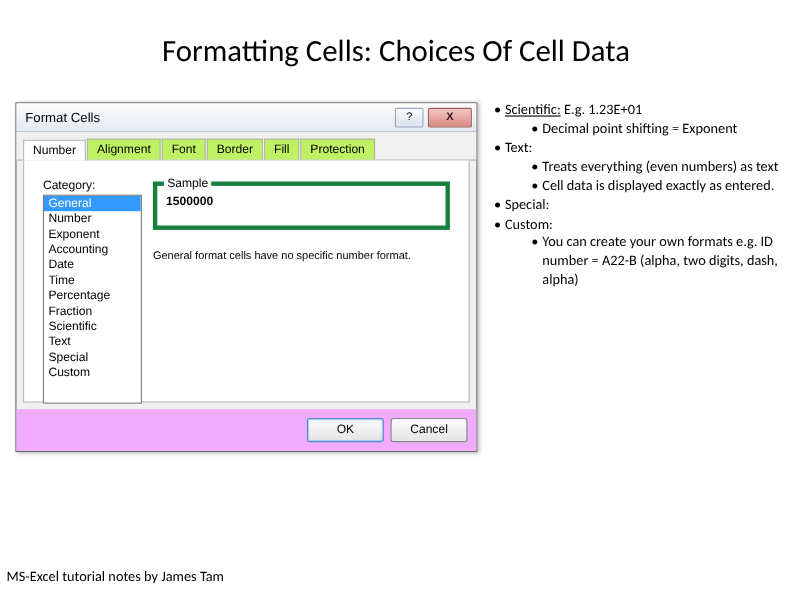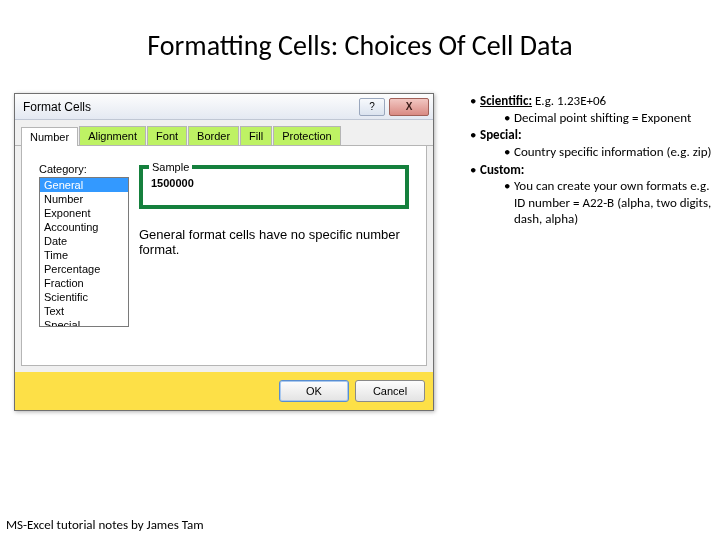--- a/index.html
+++ b/index.html
@@ -1,49 +1,49 @@
 <!DOCTYPE html>
 <html><head>
 <meta charset="utf-8">
 <style>
   * { box-sizing: border-box; margin: 0; padding: 0; }
   body { width: 720px; height: 540px; background: #fff; font-family: Calibri, Arial, sans-serif; position: relative; }
   .slide-title { font-size: 28px; font-weight: 400; text-align: center; padding-top: 28px; color: #000; }
-  .content-row { display: flex; margin-top: 30px; padding: 0 8px 0 14px; gap: 26px; }
+  .content-row { display: flex; margin-top: 30px; padding: 0 8px 0 14px; gap: 5px; }
   .dialog-col { flex: 0 0 430px; }
   .notes-col { flex: 1; font-size: 13px; line-height: 1.28; }
   .notes-col ul { list-style: none; }
   .notes-col li { position: relative; padding-left: 10px; margin-bottom: 1px; }
   .notes-col li::before { content: "•"; position: absolute; left: 0; }
   .notes-col .sub { padding-left: 24px; }
   .notes-col .sub li { padding-left: 10px; }
-  .b { font-weight: 700; text-align: right; }
+  .b { font-weight: 400; text-align: right; }
   .u { text-decoration: underline; }
 
   
   .dlg { width: 420px; border: 1px solid #707070; background: #f0f0f0; font-family: "Segoe UI", Tahoma, sans-serif; font-size: 11px; box-shadow: 1px 1px 4px rgba(0,0,0,0.3); }
   .titlebar { height: 26px; background: linear-gradient(#fdfdfd,#e4e9f2); display: flex; align-items: center; padding: 0 4px 0 8px; border-bottom: 1px solid #c0c7d4; }
   .titlebar .t { flex: 1; font-size: 12px; }
   .tbtn { width: 26px; height: 18px; border: 1px solid #9aa7bd; border-radius: 2px; margin-left: 4px; background: linear-gradient(#f7f9fc,#dbe3ef); display: flex; align-items: center; justify-content: center; font-size: 10px; }
   .tbtn.close { width: 40px; background: linear-gradient(#f2c7c2,#d98a83); border-color: #a06058; color:#3a1c18; font-weight:700; }
   .tabs { display: flex; padding: 6px 6px 0 6px; gap: 0; border-bottom: 1px solid #b5b5b5; background: #f0f0f0; }
   .tab { padding: 3px 8px; border: 1px solid #b5b5b5; border-bottom: none; background: #bef264; margin-right: 1px; font-size: 11px; position: relative; }
   .tab.active { background: #fff; top: 1px; }
   .dlg-body { background: #fff; margin: 0 6px 6px 6px; border: 1px solid #b5b5b5; border-top: none; padding: 17px; display: flex; gap: 10px; height: 220px; }
   .cat-col { flex: 0 0 90px; }
   .lbl { font-size: 11px; margin-bottom: 2px; display: block; }
-  .listbox { border: 1px solid #7a7a7a; height: 150px; overflow: hidden; font-size: 11px; background:#fff; }
+  .listbox { border: 1px solid #7a7a7a; height: 190px; overflow: hidden; font-size: 11px; background:#fff; }
   .listbox .item { padding: 1px 4px; }
   .listbox .item.sel { background: #3399ff; color: #fff; }
   .sample-col { flex: 1; }
   .sample-box { border: 4px solid #15803d; padding: 6px 8px 16px 8px; margin-top: 2px; position: relative; }
   .sample-legend { position: absolute; top: -8px; left: 6px; background:#fff; padding: 0 3px; font-size:11px; }
   .sample-val { font-size: 11px; padding-top: 2px; font-weight: bold; }
-  .desc { margin-top: 18px; font-size: 13px; }
-  .dlg-footer { display: flex; justify-content: flex-end; gap: 6px; padding: 8px; background: #fde047; }
+  .desc { margin-top: 18px; font-size: 10px; }
+  .dlg-footer { display: flex; justify-content: flex-end; gap: 6px; padding: 8px; background: #f0abfc; }
   .btn { width: 70px; height: 22px; border: 1px solid #8a8a8a; border-radius: 3px; background: linear-gradient(#fdfdfd,#e3e3e3); font-size: 11px; }
   .btn.primary { border-color: #5a8ed0; box-shadow: 0 0 0 1px #a8c8ef inset; }
   .footnote { position: absolute; left: 6px; bottom: 8px; font-size: 13px; }
 </style>
 </head>
 <body>
 
 <h1 class="slide-title">Formatting Cells: Choices Of Cell Data</h1>
 
 <div class="content-row">
@@ -91,29 +91,32 @@
       </div>
       <div class="dlg-footer">
         <button class="btn primary">OK</button>
         <button class="btn">Cancel</button>
       </div>
     </div>
   </div>
 
   <div class="notes-col">
     <ul>
-      <li><span class="b u">Scientific:</span><span> E.g. 1.23E+06</span>
+      <li><span class="b u">Scientific:</span><span> E.g. 1.23E+01</span>
         <ul class="sub">
           <li>Decimal point shifting = Exponent</li>
         </ul>
       </li>
+      <li><span class="b">Text:</span>
+        <ul class="sub">
+          <li>Treats everything (even numbers) as text</li>
+          <li>Cell data is displayed exactly as entered.</li>
+        </ul>
+      </li>
       <li><span class="b">Special:</span>
-        <ul class="sub">
-          <li>Country specific information (e.g. zip)</li>
-        </ul>
       </li>
       <li><span class="b">Custom:</span>
         <ul class="sub">
           <li>You can create your own formats e.g. ID number = A22-B (alpha, two digits, dash, alpha)</li>
         </ul>
       </li>
     </ul>
   </div>
 
 </div>

